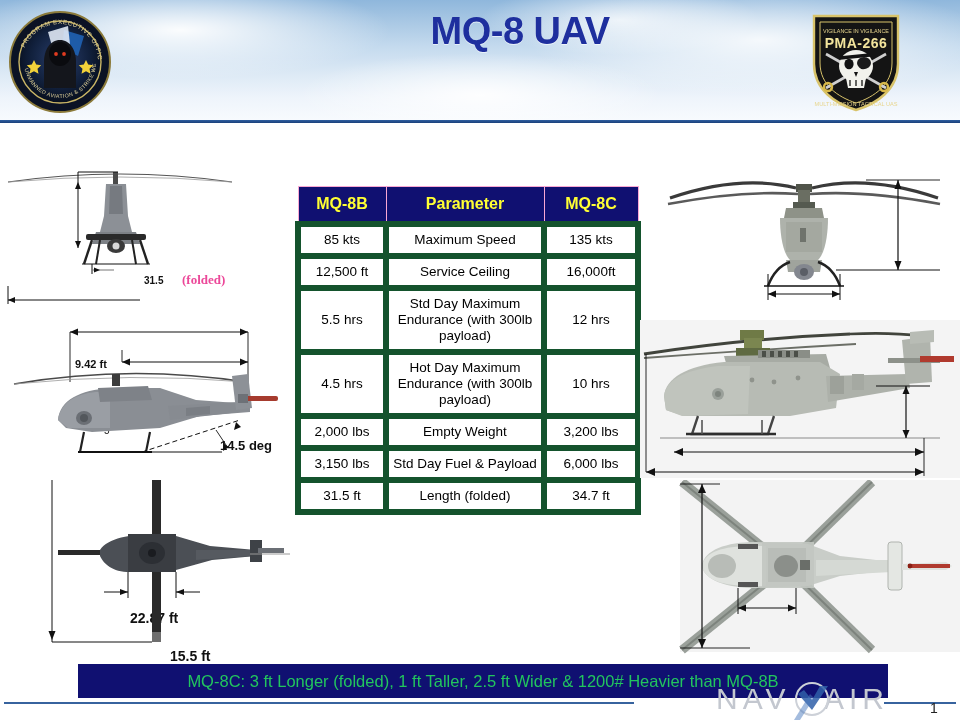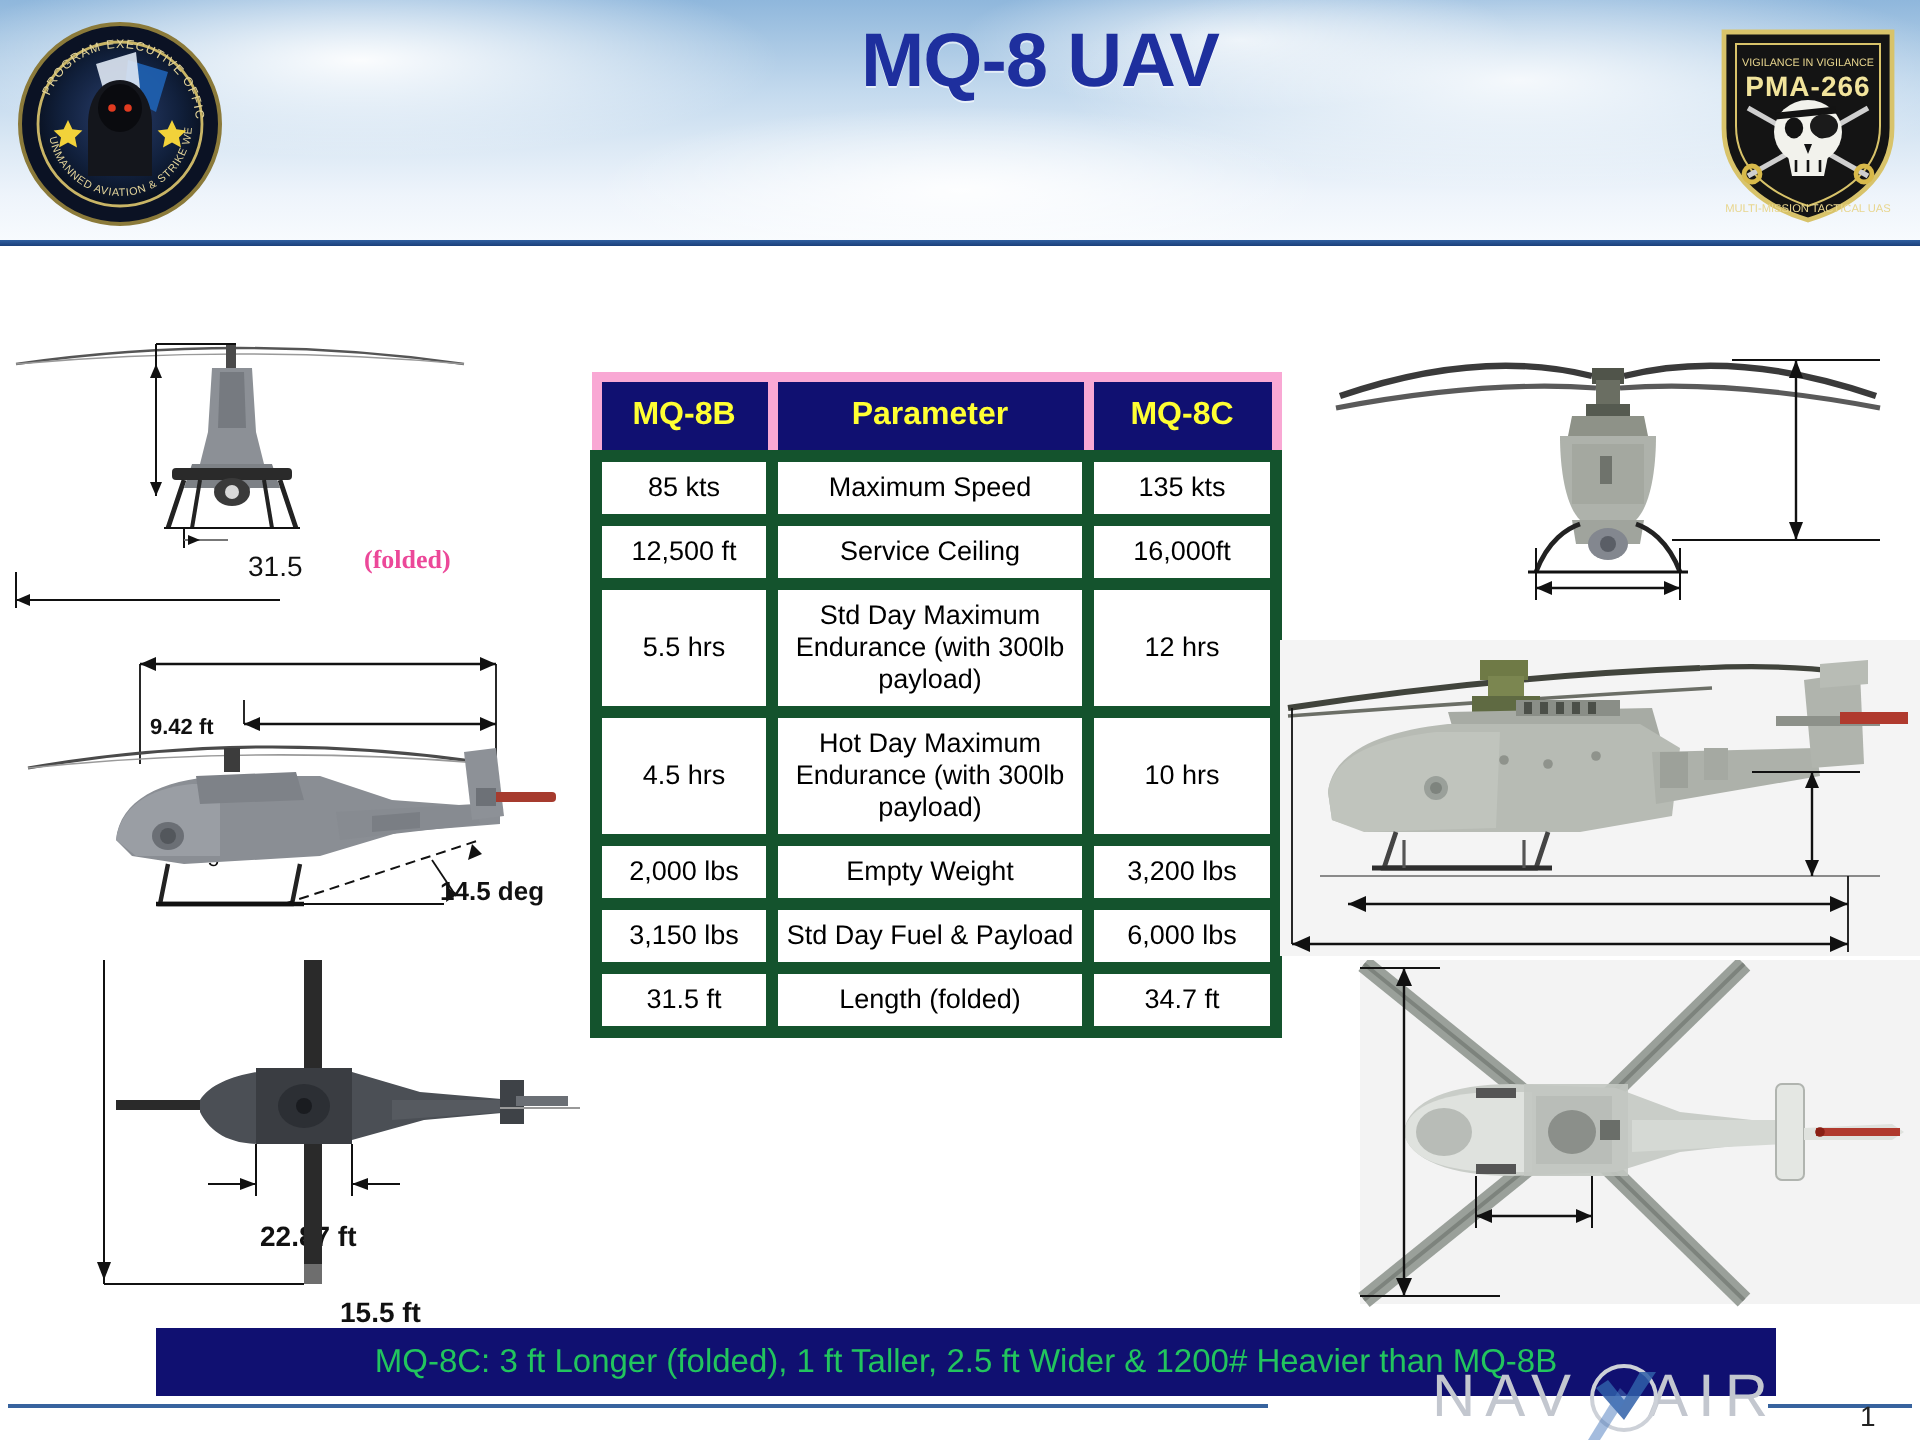--- a/index.html
+++ b/index.html
@@ -46,21 +46,21 @@
   .title-line2 { white-space: nowrap; }
 
   
   .peo-seal {
     position: absolute; left: 8px; top: 10px;
     width: 104px; height: 104px;
   }
 
   
   .pma-shield {
-    position: absolute; left: 852px; top: 6px;
+    position: absolute; left: 804px; top: 6px;
     width: 104px; height: 110px; text-align: right;
   }
 
   
   .cmp-table {
     position: absolute; left: 295px; top: 186px;
     width: 340px;
     border-collapse: collapse;
     table-layout: fixed;
     background: #ffffff;
@@ -68,21 +68,21 @@
   .cmp-table col.c1 { width: 88px; }
   .cmp-table col.c2 { width: 158px; }
   .cmp-table col.c3 { width: 94px; }
 
   .cmp-table th {
     background: #101071;
     color: #ffff33;
     font-size: 16px;
     font-weight: bold;
     padding: 8px 2px;
-    border: 5px solid #f9a8d4;
+    border: 1px solid #f9a8d4;
     text-align: center;
     letter-spacing: 0px;
   }
   .cmp-table td {
     border: 6px solid #14532d;
     color: #000000;
     font-size: 13.5px;
     text-align: center;
     padding: 5px 3px;
     line-height: 16px;
@@ -261,21 +261,21 @@
       <line x1="92" y1="110" x2="114" y2="110" stroke="#777" stroke-width="1"></line>
       <path d="M100 110 l-6 -2.5 l0 5 z" fill="#111"></path>
 
       <line x1="8" y1="140" x2="140" y2="140" stroke="#111" stroke-width="1"></line>
       <path d="M8 140 l7 -3 l0 6 z" fill="#111"></path>
       <line x1="8" y1="126" x2="8" y2="144" stroke="#111" stroke-width="1"></line>
     </svg>
     <span class="dim-label" style="left:48px; top:198px; font-size:11px; font-weight:bold;margin-left:27px;">9.42 ft</span>
     <span class="dim-label" style="left:104px; top:265px; font-size:10px;">5</span>
   </div>
-  <span class="dim-label" style="left:124px; top:275px; font-size:14px; font-weight:normal;">31.5</span>
+  <span class="dim-label" style="left:144px; top:275px; font-size:10px; font-weight:bold;">31.5</span>
   <span class="folded-note" style="left:182px; top:272px; font-weight:bold;">(folded)</span>
 
   <div class="diagram" style="left:0px; top:300px; width:290px; height:185px;">
     <svg width="290" height="185" viewBox="0 0 290 185">
 
       <line x1="70" y1="32" x2="248" y2="32" stroke="#111" stroke-width="1.2"></line>
       <path d="M70 32 l8 -3.5 l0 7 z" fill="#111"></path>
       <path d="M248 32 l-8 -3.5 l0 7 z" fill="#111"></path>
       <line x1="70" y1="32" x2="70" y2="82" stroke="#111" stroke-width="0.9"></line>
       <line x1="248" y1="32" x2="248" y2="82" stroke="#111" stroke-width="0.9"></line>

